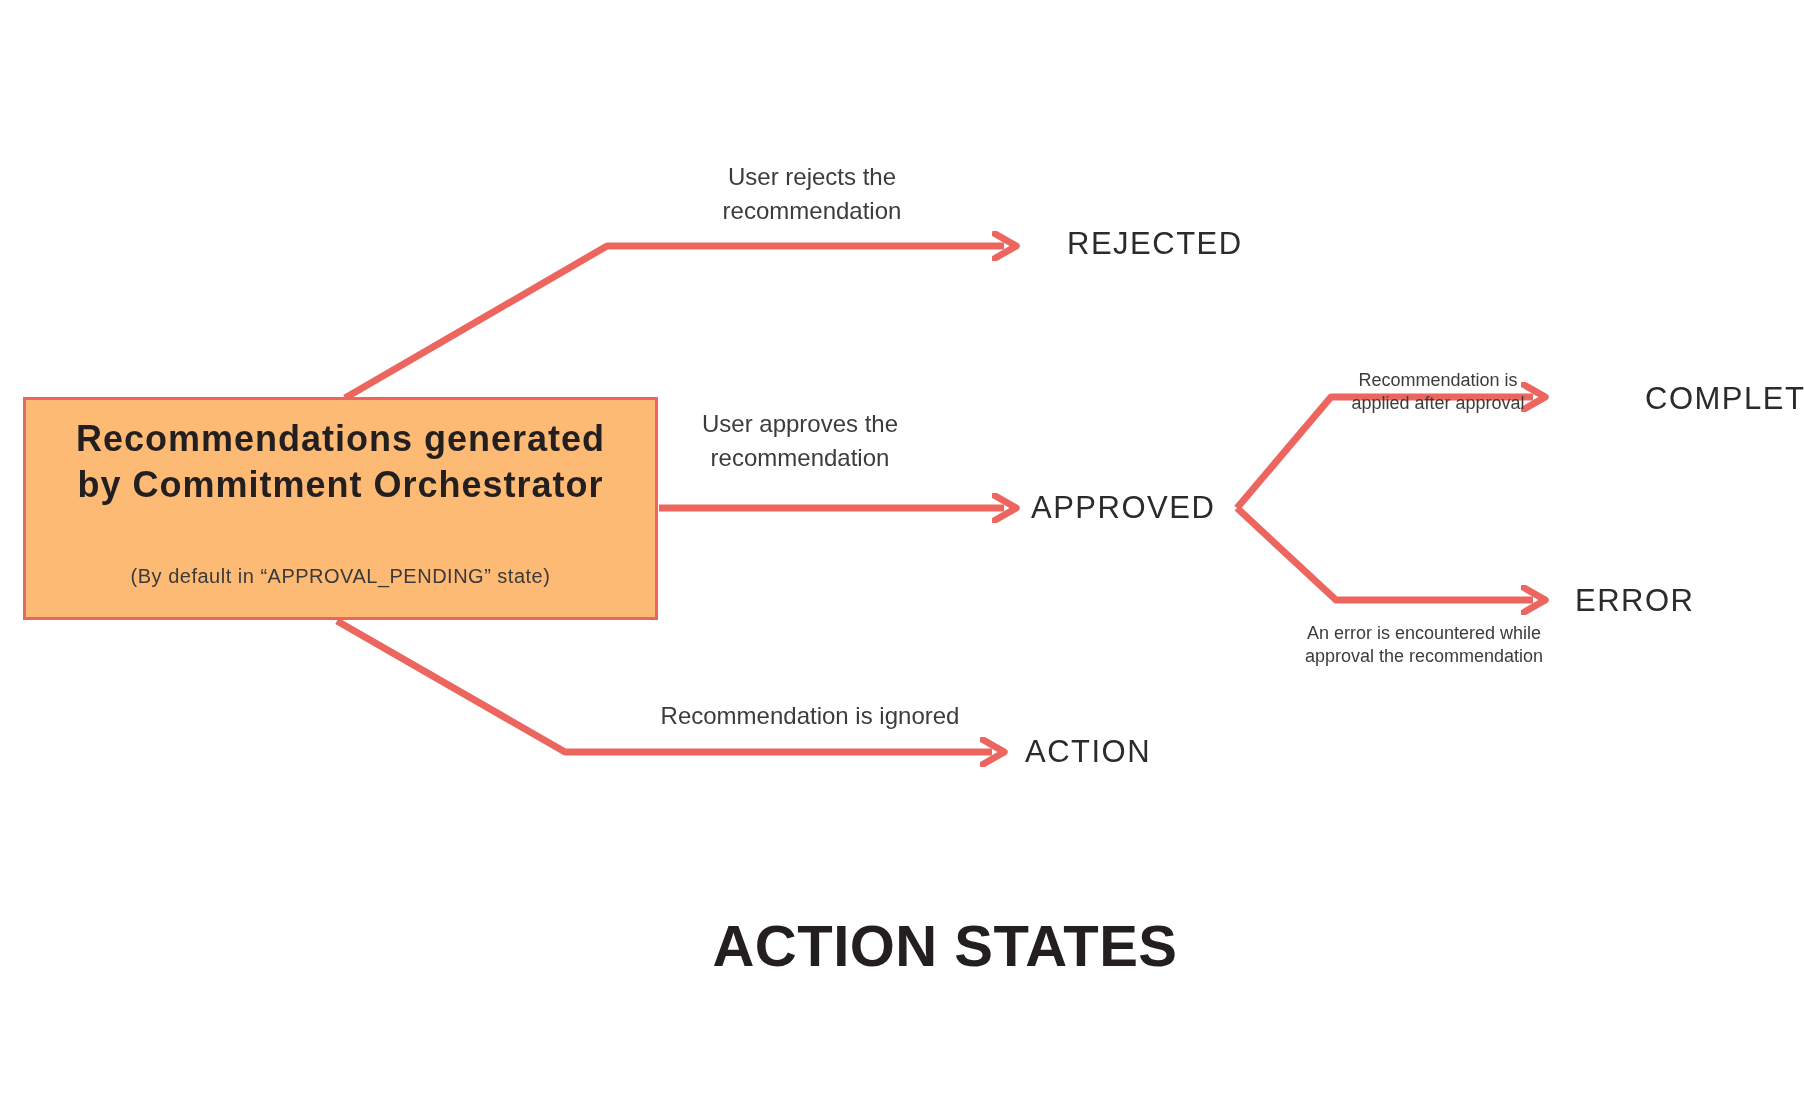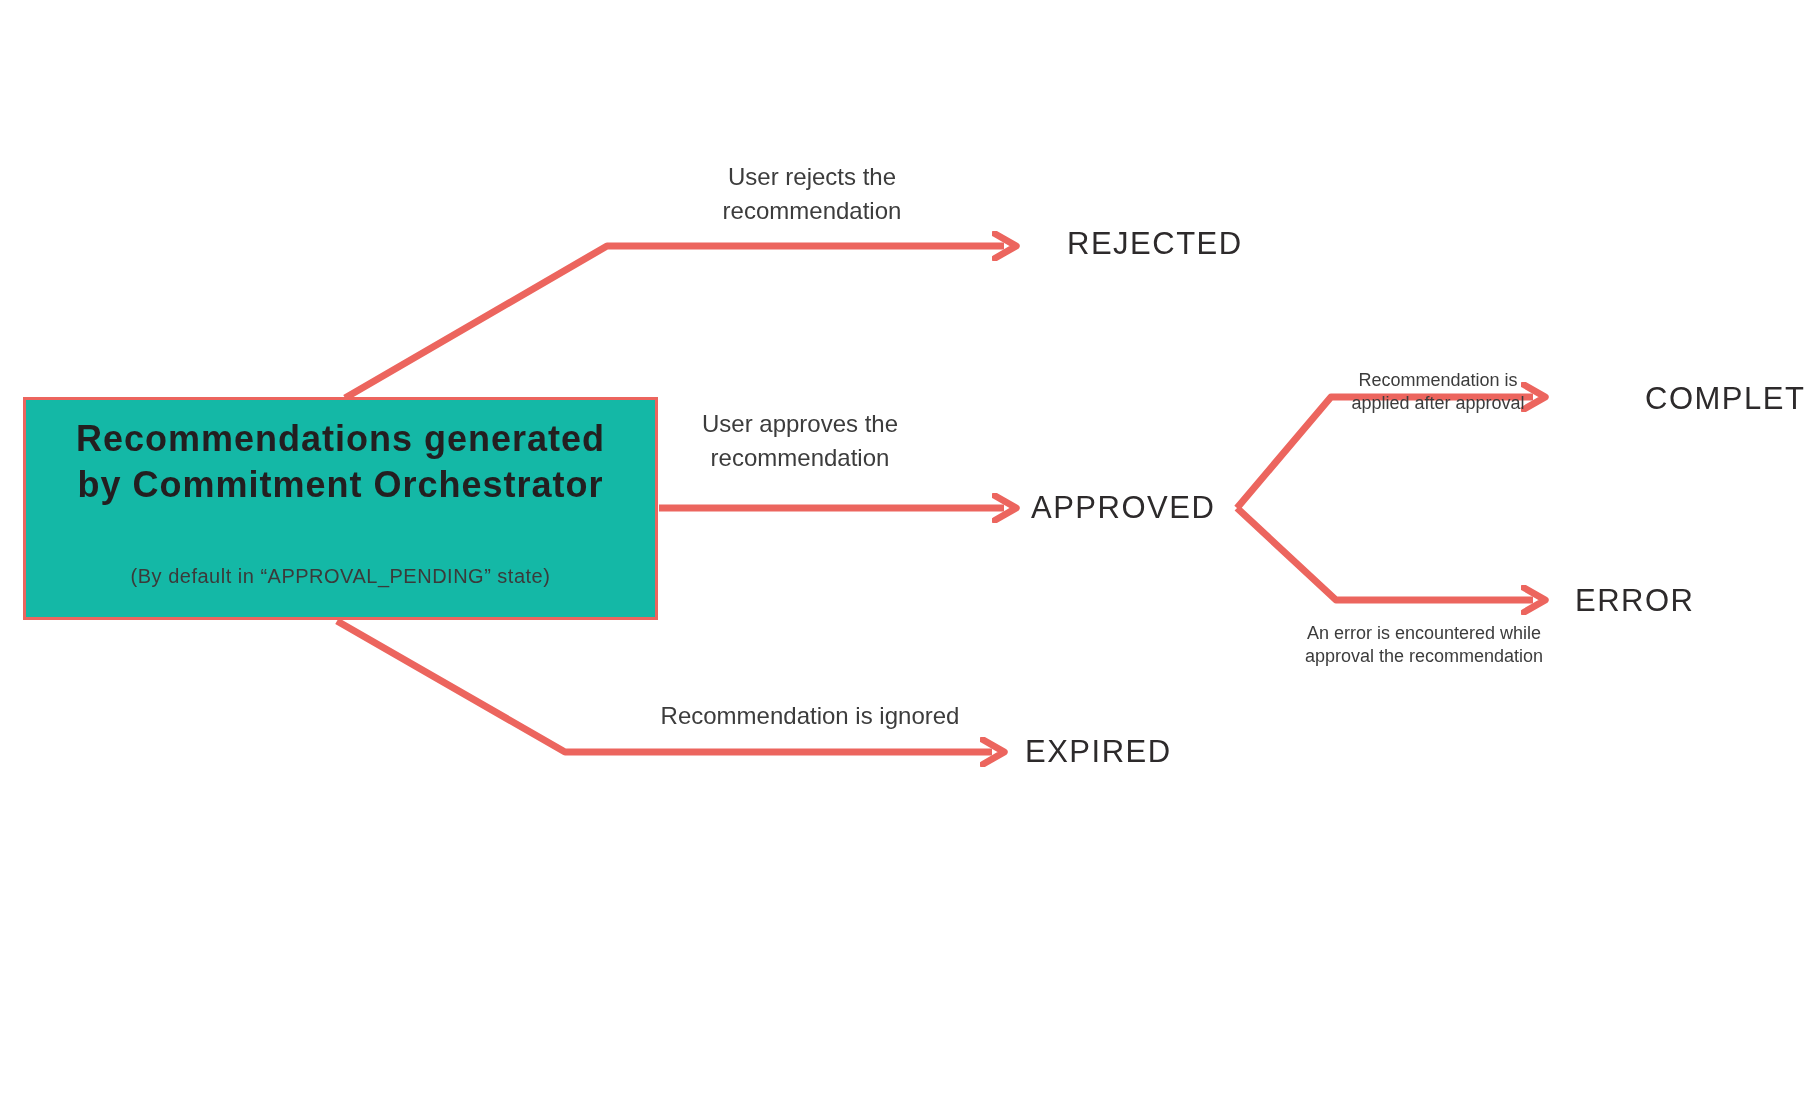--- a/index.html
+++ b/index.html
@@ -23,21 +23,21 @@
     stroke-width: 7;
     stroke-linejoin: round;
   }
   .source-box {
     position: absolute;
     left: 23px;
     top: 397px;
     width: 629px;
     height: 217px;
     border: 3px solid var(--arrow, #ec655e);
-    background: #14b8a6;
+    background: #fdba74;
     text-align: center;
     box-sizing: content-box;
   }
   .source-box .box-title {
     margin-top: 16px;
     font-size: 36px;
     line-height: 46px;
     font-weight: 700;
     letter-spacing: 1px;
     color: var(--heading, #231f20);
@@ -104,21 +104,21 @@
       <span style="display:block">Recommendations generated</span>
       <span style="display:block">by Commitment Orchestrator</span>
     </div>
     <div class="box-subtitle">(By default in “APPROVAL_PENDING” state)</div>
   </div>
 
   <div class="state-label" style="left:1031px; top:244px;margin-left:36px;">REJECTED</div>
   <div class="state-label" style="left:1031px; top:508px;">APPROVED</div>
   <div class="state-label" style="left:1645px; top:399px;">COMPLETED</div>
   <div class="state-label" style="left:1575px; top:601px;">ERROR</div>
-  <div class="state-label" style="left:1025px; top:752px;">EXPIRED</div>
+  <div class="state-label" style="left:1025px; top:752px;">ACTION</div>
 
   <div class="caption big" style="left:800px; top:160px;margin-left:12px;">
     <span>User rejects the</span>
     <span>recommendation</span>
   </div>
 
   <div class="caption big" style="left:800px; top:407px;">
     <span>User approves the</span>
     <span>recommendation</span>
   </div>
@@ -130,14 +130,15 @@
   <div class="caption small" style="left:1438px; top:334px;margin-top:35px;">
     <span>Recommendation is</span>
     <span>applied after approval</span>
   </div>
 
   <div class="caption small" style="left:1424px; top:622px;">
     <span>An error is encountered while</span>
     <span>approval the recommendation</span>
   </div>
 
+  <div class="diagram-heading">ACTION STATES</div>
 
 </div>
 
 </body></html>

